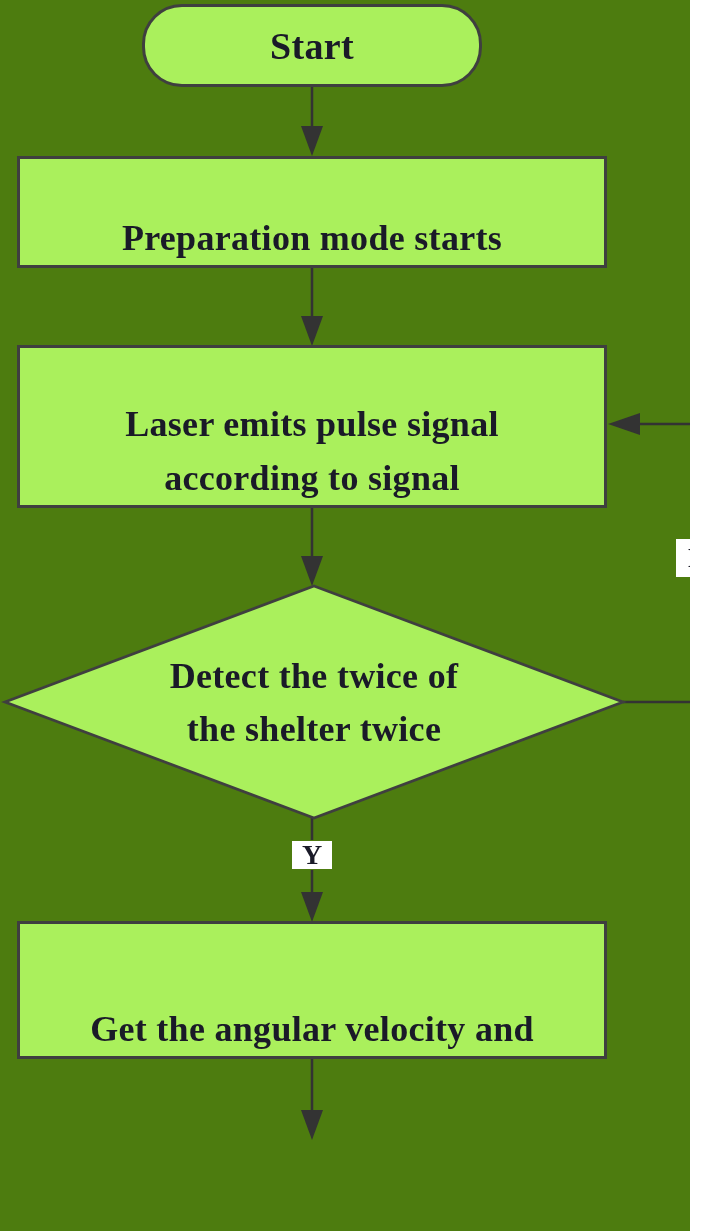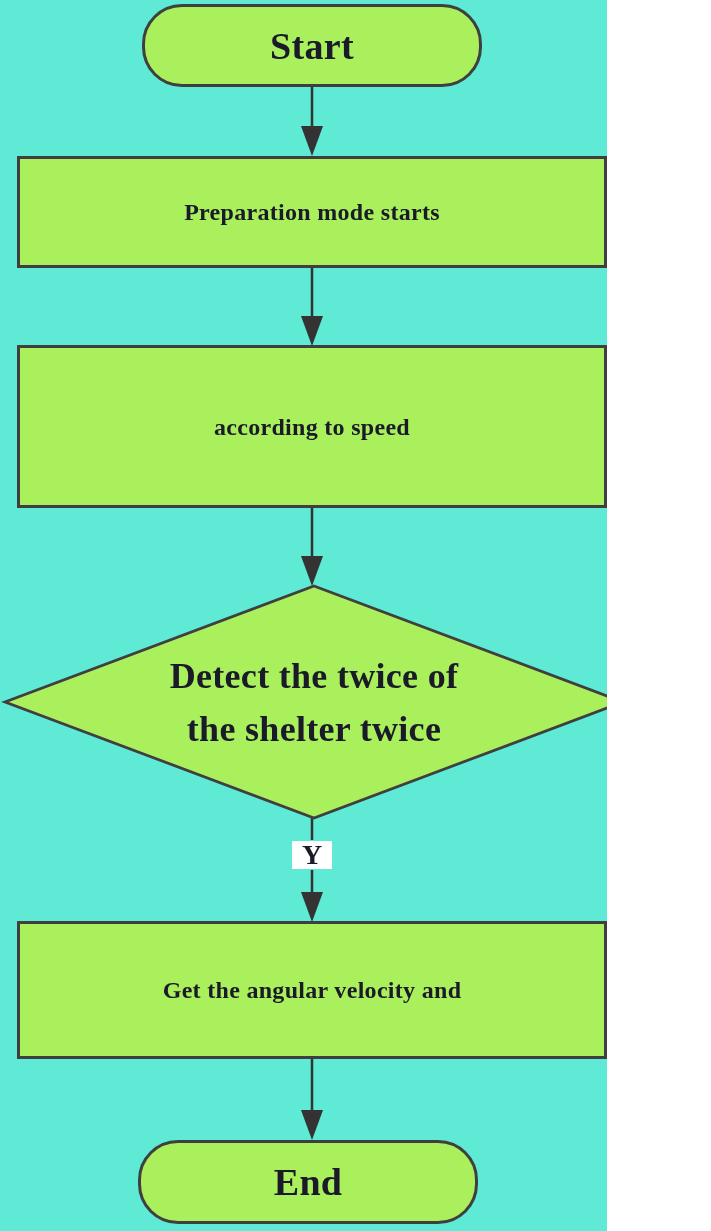--- a/index.html
+++ b/index.html
@@ -4,22 +4,22 @@
 <style>
   :root{
     --node-fill:#aaf05c;
     --node-border:#3f3f3f;
     --text-color:#1a1a28;
     --connector-color:#333333;
   }
   html,body{margin:0;padding:0;background:#ffffff;}
   .canvas{
     position:relative;
-    width:607px;height:1231px;
-    background:#5eead4;
+    width:690px;height:1231px;
+    background:#4d7c0f;
     font-family:"Liberation Serif", serif;
     color:var(--text-color);
     overflow:hidden;
   }
   .overlay{position:absolute;left:0;top:0;}
   .overlay line, .overlay polyline{
     stroke:var(--connector-color);
     stroke-width:2.5;
     fill:none;
   }
@@ -40,22 +40,23 @@
     justify-content:center;
     text-align:center;
     font-weight:bold;
     letter-spacing:0.3px;
   }
   .terminator{
     border-radius:40px;
     font-size:38px;
   }
   .process{
-    font-size:24px;
+    font-size:36px;
     line-height:54px;
+    justify-content:flex-end;
   }
   .decision-text{
     position:absolute;
     left:114px;top:650px;width:400px;
     text-align:center;
     font-weight:bold;
     font-size:36px;
     line-height:53px;
     letter-spacing:0.3px;
   }
@@ -112,32 +113,30 @@
 
   <div class="node terminator" style="left:142px;top:4px;width:340px;height:83px;">
     <span>Start</span>
   </div>
 
   <div class="node process" style="left:17px;top:156px;width:590px;height:112px;">
     <div>Preparation mode starts</div>
   </div>
 
   <div class="node process" style="left:17px;top:345px;width:590px;height:163px;">
-    <div>according to speed</div>
+    <div>Laser emits pulse signal</div>
+    <div>according to signal</div>
   </div>
 
   <div class="decision-text">
     <div>Detect the twice of</div>
     <div>the shelter twice</div>
   </div>
 
   <div class="node process" style="left:17px;top:921px;width:590px;height:138px;gap:7px;">
     <div>Get the angular velocity and</div>
   </div>
 
-  <div class="node terminator" style="left:138px;top:1140px;width:340px;height:84px;">
-    <span>End</span>
-  </div>
 
   <div class="edge-label yes">Y</div>
   <div class="edge-label no">N</div>
 
 </div>
 
 </body></html>

